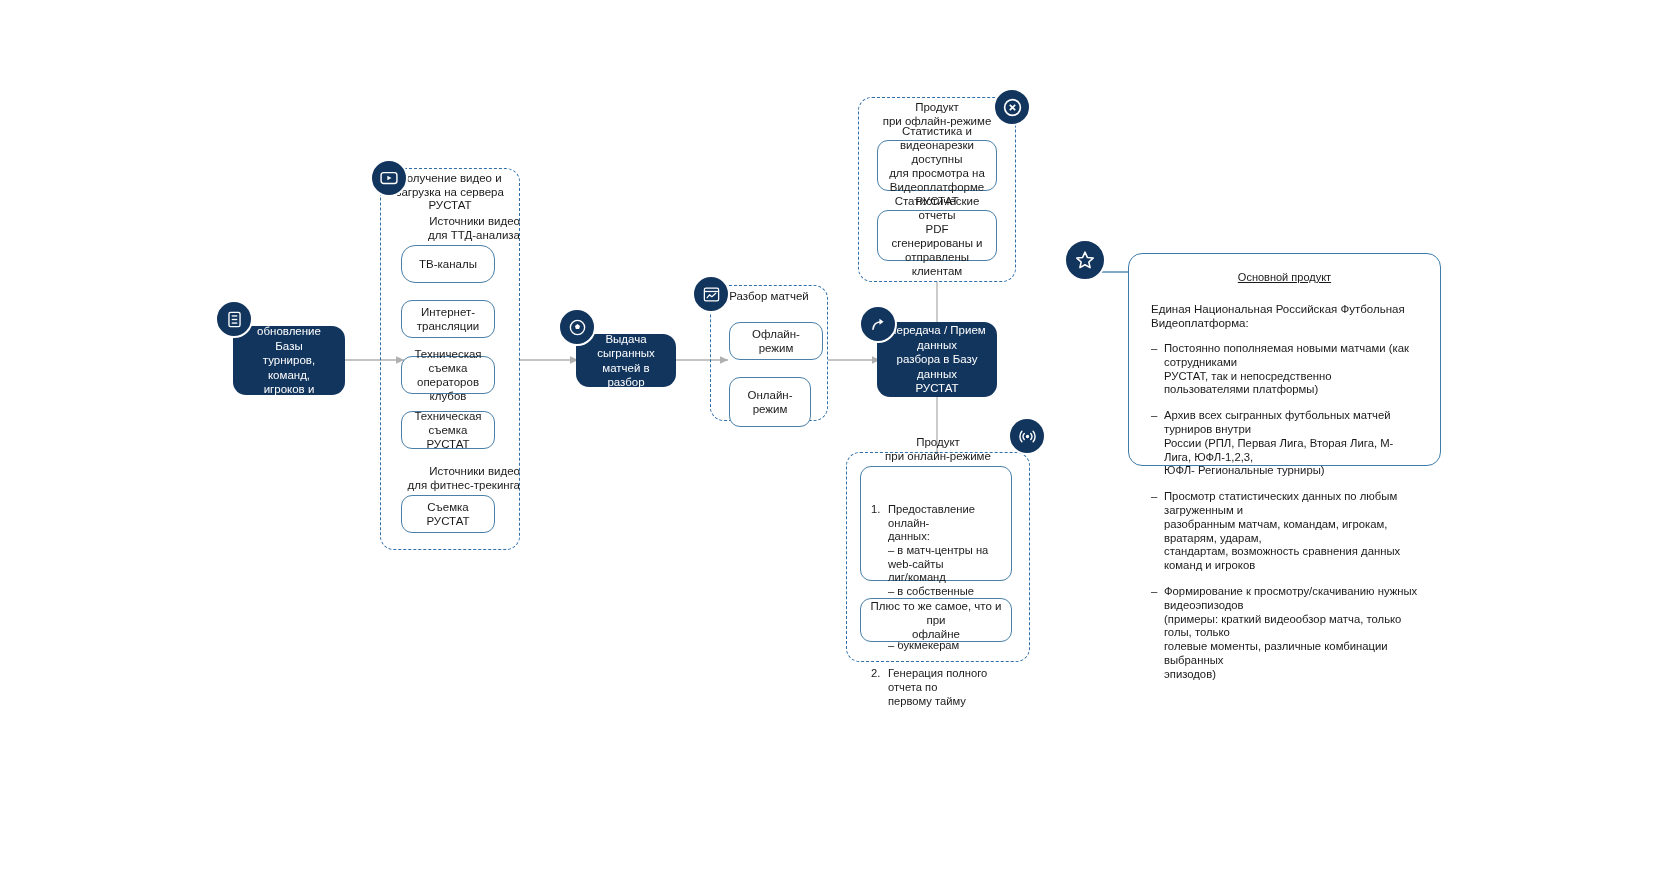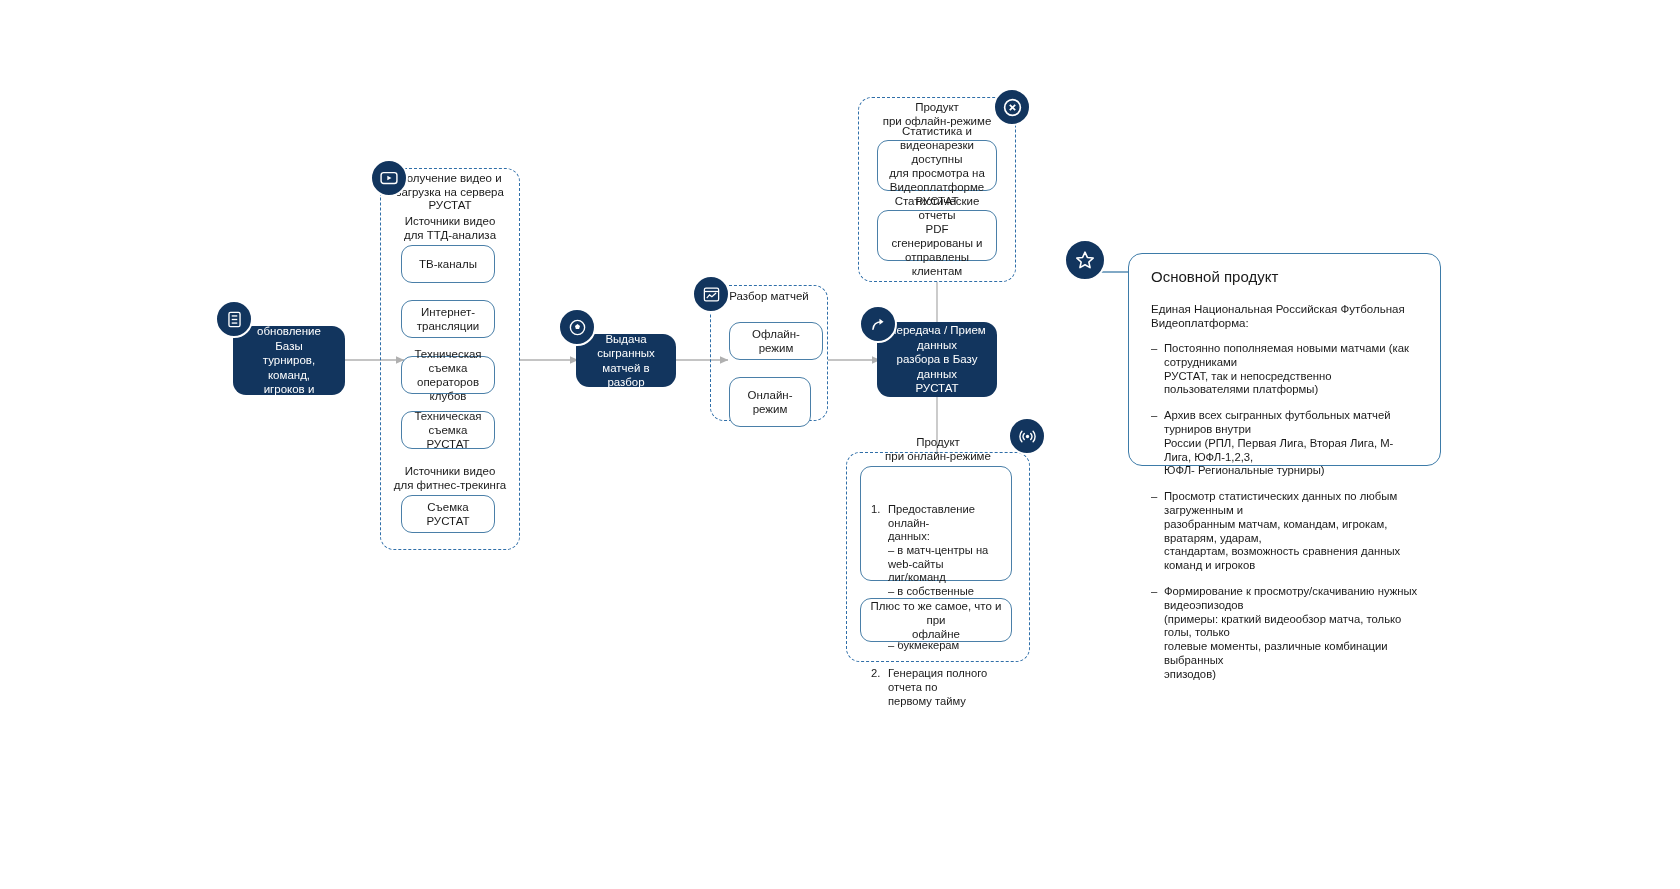--- a/index.html
+++ b/index.html
@@ -43,21 +43,21 @@
     position: absolute;
     text-align: center;
     font-size: 11.5px;
     line-height: 13.5px;
     color: #1a1a1a;
     z-index: 4;
     white-space: pre-line;
   }
   .sub-title {
     position: absolute;
-    text-align: center;
+    text-align: right;
     font-size: 11.5px;
     line-height: 13.5px;
     color: #1a1a1a;
     z-index: 4;
     white-space: pre-line;
   }
 
   
   .item-box {
     position: absolute;
@@ -122,23 +122,25 @@
   #main-product-panel {
     position: absolute;
     box-sizing: border-box;
     background: #ffffff;
     border: 1.4px solid #3d7ba8;
     border-radius: 14px;
     z-index: 3;
     padding: 16px 22px 18px 22px;
   }
   #main-product-title {
-    font-size: 15px;
+    text-align: center;
+    font-size: 11px;
     line-height: 14px;
     margin: 0 0 18px 0;
+    text-decoration: underline;
   }
   #main-product-lead {
     font-size: 11.5px;
     line-height: 14px;
     margin: 0 0 12px 0;
   }
   .mp-bullets { margin: 0; padding: 0; list-style: none; }
   .mp-bullets li {
     position: relative;
     font-size: 11.3px;
@@ -195,21 +197,21 @@
 
     <line x1="1101" y1="272" x2="1128" y2="272" stroke="#3d7ba8" stroke-width="1.3"></line>
   </svg>
 
   <div class="group-col" style="left:380px; top:168px; width:140px; height:382px;"></div>
   <div class="group-title" style="left:380px; top:172px; width:140px;">Получение видео и
 загрузка на сервера
 РУСТАТ</div>
   <div class="sub-title" style="left:380px; top:215px; width:140px;">Источники видео
 для ТТД-анализа</div>
-  <div class="item-box" style="left:401px; top:245px; width:94px; height:24px;">ТВ-каналы</div>
+  <div class="item-box" style="left:401px; top:245px; width:94px; height:24px;border-radius:14px;">ТВ-каналы</div>
   <div class="item-box" style="left:401px; top:300px; width:94px; height:19px;">Интернет-
 трансляции</div>
   <div class="item-box" style="left:401px; top:356px; width:94px; height:35px;">Техническая съемка
 операторов клубов</div>
   <div class="item-box" style="left:401px; top:411px; width:94px; height:35px;">Техническая съемка
 РУСТАТ</div>
   <div class="sub-title" style="left:380px; top:465px; width:140px;">Источники видео
 для фитнес-трекинга</div>
   <div class="item-box" style="left:401px; top:495px; width:94px; height:35px;">Съемка
 РУСТАТ</div>

